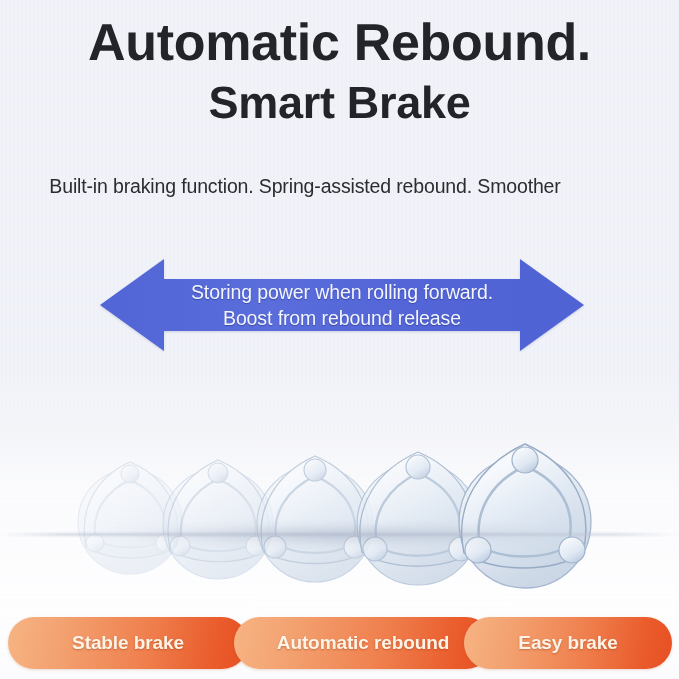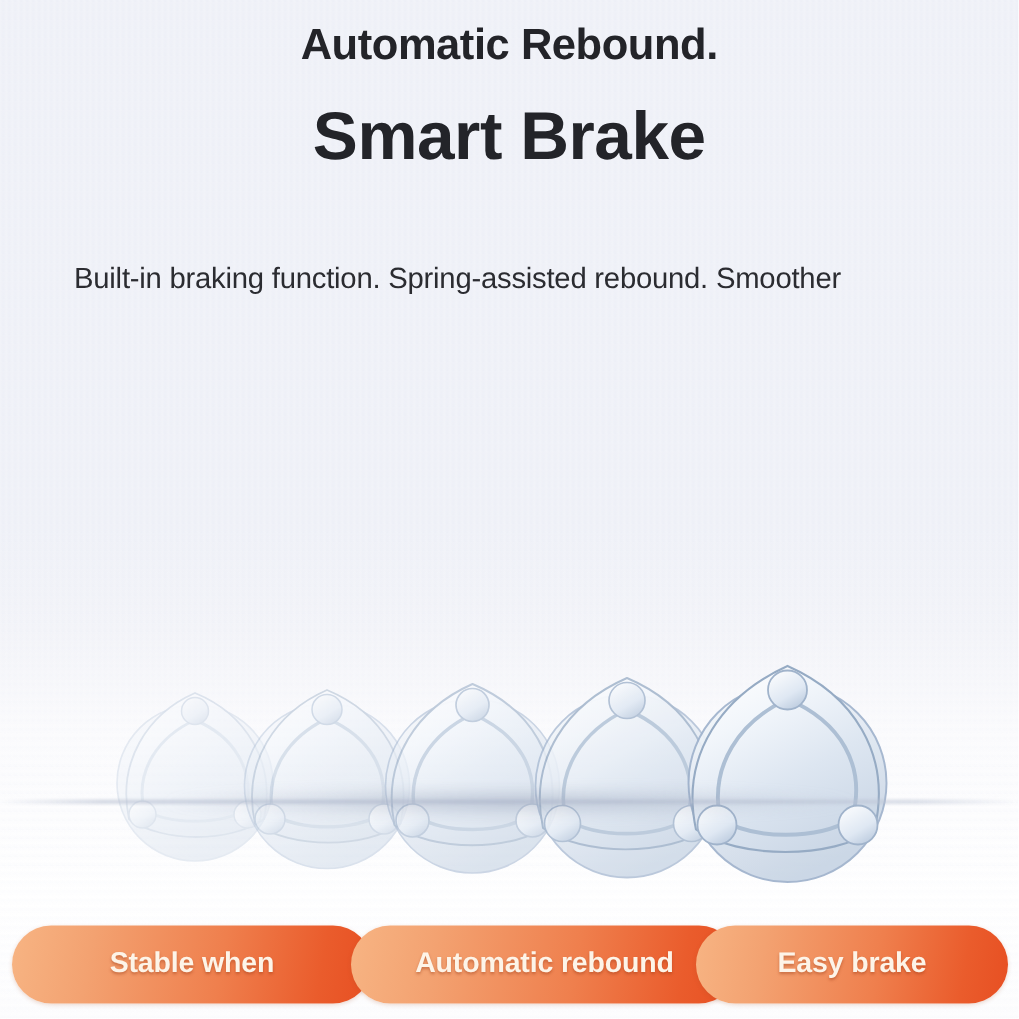--- a/index.html
+++ b/index.html
@@ -44,25 +44,25 @@
     z-index: 5;
   }
   .title-line {
     color: #232429;
     font-weight: 700;
     letter-spacing: -0.3px;
     line-height: 1.12;
     text-rendering: geometricPrecision;
   }
   #title-1 {
-    font-size: 29px;
+    font-size: 52px;
   }
   #title-2 {
     font-size: 45px;
-    margin-top: 20px;
+    margin-top: 6px;
   }
 
   #subtitle {
     position: absolute;
     top: 175px;
     left: 0;
     width: 610px;
     text-align: center;
     color: #2b2c31;
     font-size: 19.5px;
@@ -176,20 +176,37 @@
 
   <div id="texture"></div>
 
   <div id="headline">
     <div class="title-line" id="title-1">Automatic Rebound.</div>
     <div class="title-line" id="title-2">Smart Brake</div>
   </div>
 
   <div id="subtitle">Built-in braking function. Spring-assisted rebound. Smoother</div>
 
+  <div id="arrow-banner">
+    <svg id="arrow-svg" viewBox="0 0 488 100" preserveAspectRatio="none">
+      <defs>
+        <linearGradient id="arrGrad" x1="0" y1="0" x2="1" y2="0">
+          <stop offset="0%" stop-color="#5165d6"></stop>
+          <stop offset="35%" stop-color="#5a6ddb"></stop>
+          <stop offset="70%" stop-color="#5264d6"></stop>
+          <stop offset="100%" stop-color="#4f63d5"></stop>
+        </linearGradient>
+      </defs>
+      <path d="M 2,50 L 66,4 L 66,24 L 422,24 L 422,4 L 486,50 L 422,96 L 422,76 L 66,76 L 66,96 Z" fill="url(#arrGrad)"></path>
+    </svg>
+    <div id="arrow-text">
+      <div>Storing power when rolling forward.</div>
+      <div>Boost from rebound release</div>
+    </div>
+  </div>
 
   <div id="product-stage">
 
     <svg width="0" height="0" style="position:absolute" aria-hidden="true">
       <defs>
         <linearGradient id="bodyGrad" x1="0.15" y1="0" x2="0.7" y2="1">
           <stop offset="0%" stop-color="#ffffff"></stop>
           <stop offset="28%" stop-color="#f2f6fb"></stop>
           <stop offset="62%" stop-color="#dde6f1"></stop>
           <stop offset="100%" stop-color="#cbd7e6"></stop>
@@ -271,21 +288,21 @@
         </g>
       </svg>
     </div>
 
     <div id="ground-shadow"></div>
     <div id="ground-line"></div>
   </div>
 
   <div id="pill-bar">
     <div class="pill" id="pill-1">
-      <span>Stable when</span>
+      <span>Stable brake</span>
     </div>
     <div class="pill" id="pill-2">
       <span>Automatic rebound</span>
     </div>
     <div class="pill" id="pill-3">
       <span>Easy brake</span>
     </div>
   </div>
 
 </div>

